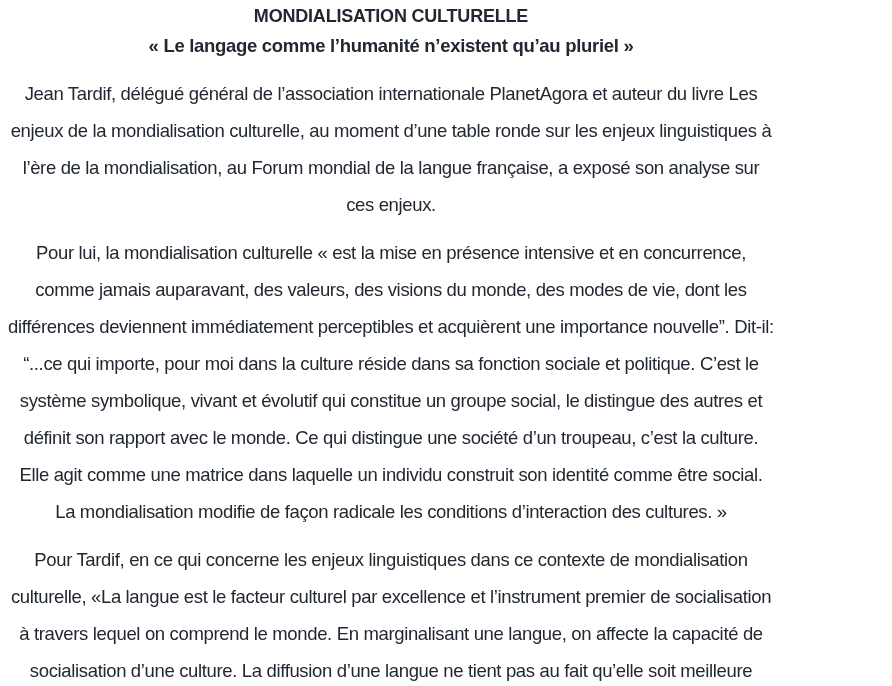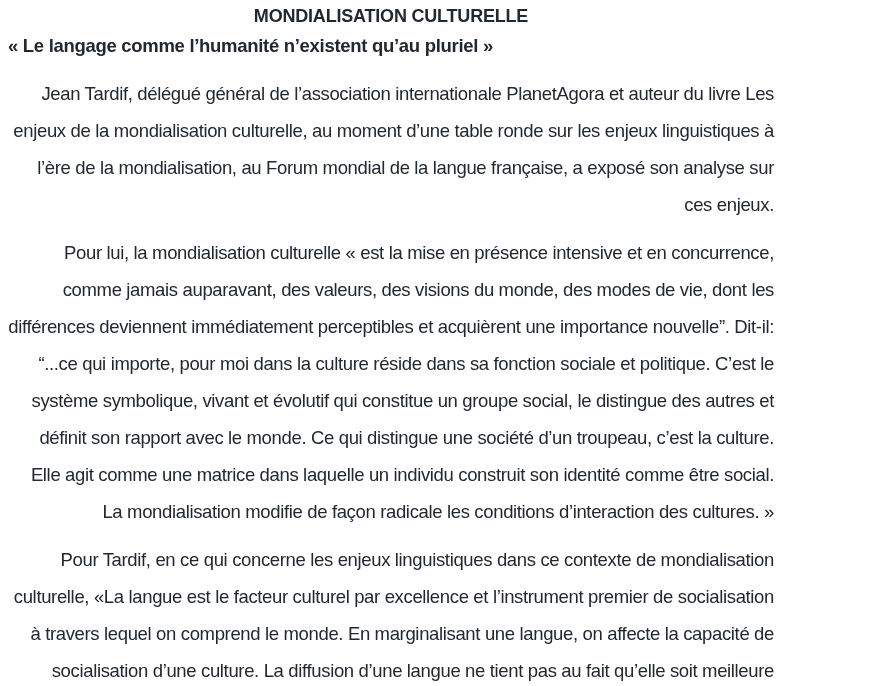--- a/index.html
+++ b/index.html
@@ -24,30 +24,30 @@
     line-height: 26px;
     font-weight: 700;
     text-align: center;
     letter-spacing: -0.2px;
   }
   .article-subtitle {
     margin: 3px 0 0 0;
     font-size: 18.5px;
     line-height: 27px;
     font-weight: 700;
-    text-align: left;
+    text-align: center;
     letter-spacing: -0.3px;
   }
   .article-body p {
     margin: 11px 0 0 0;
     font-size: 18.5px;
     line-height: 37px;
     font-weight: 400;
     letter-spacing: -0.35px;
-    text-align: right;
+    text-align: center;
   }
   .article-body p:first-child {
     margin-top: 16px;
   }
 </style>
 </head>
 <body>
 
 <div class="page">
   <h1 class="article-title">MONDIALISATION CULTURELLE</h1>

